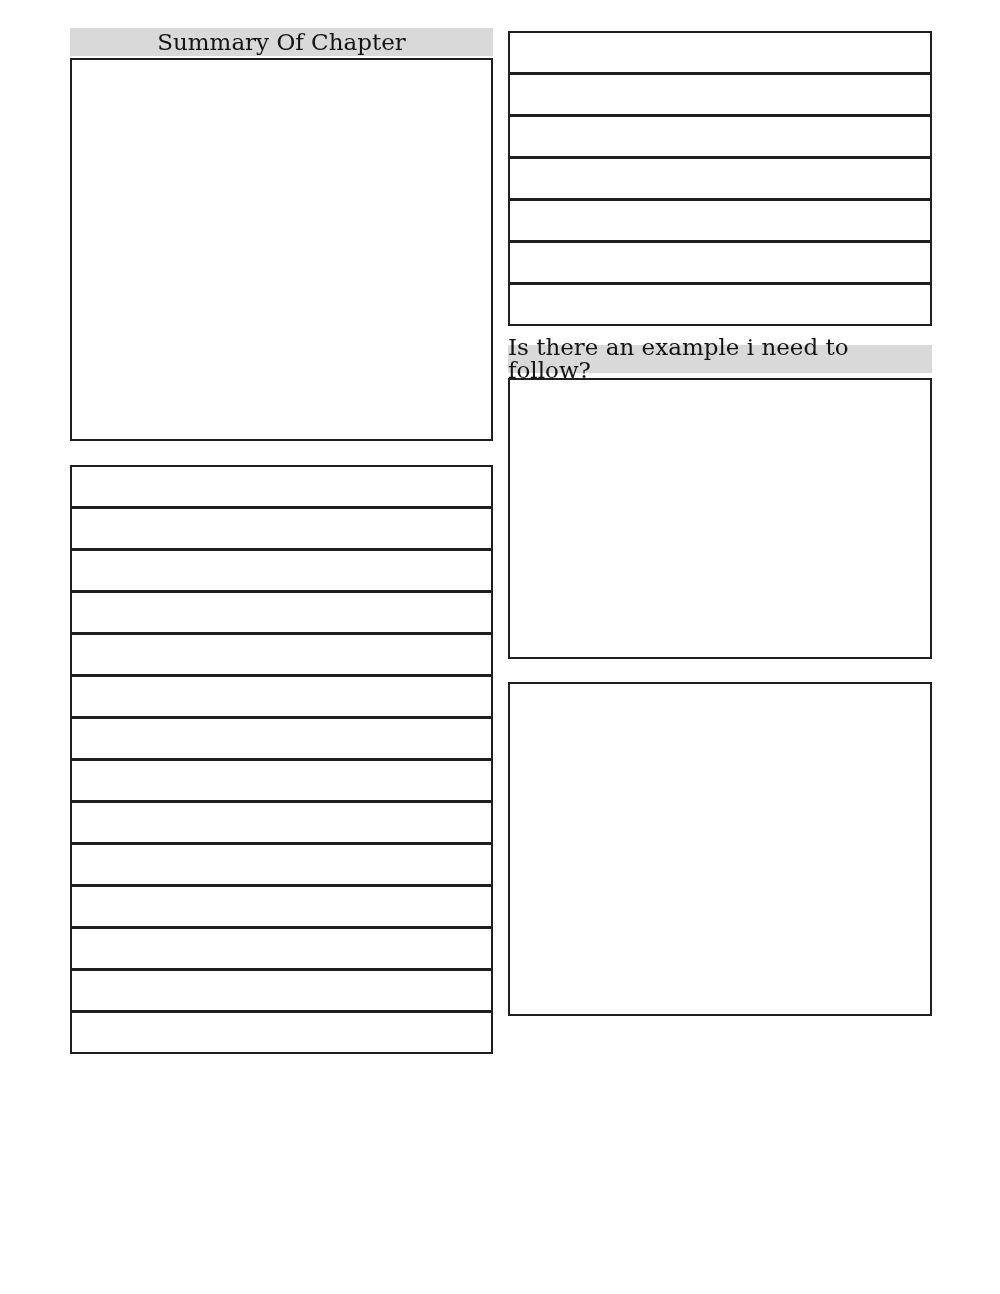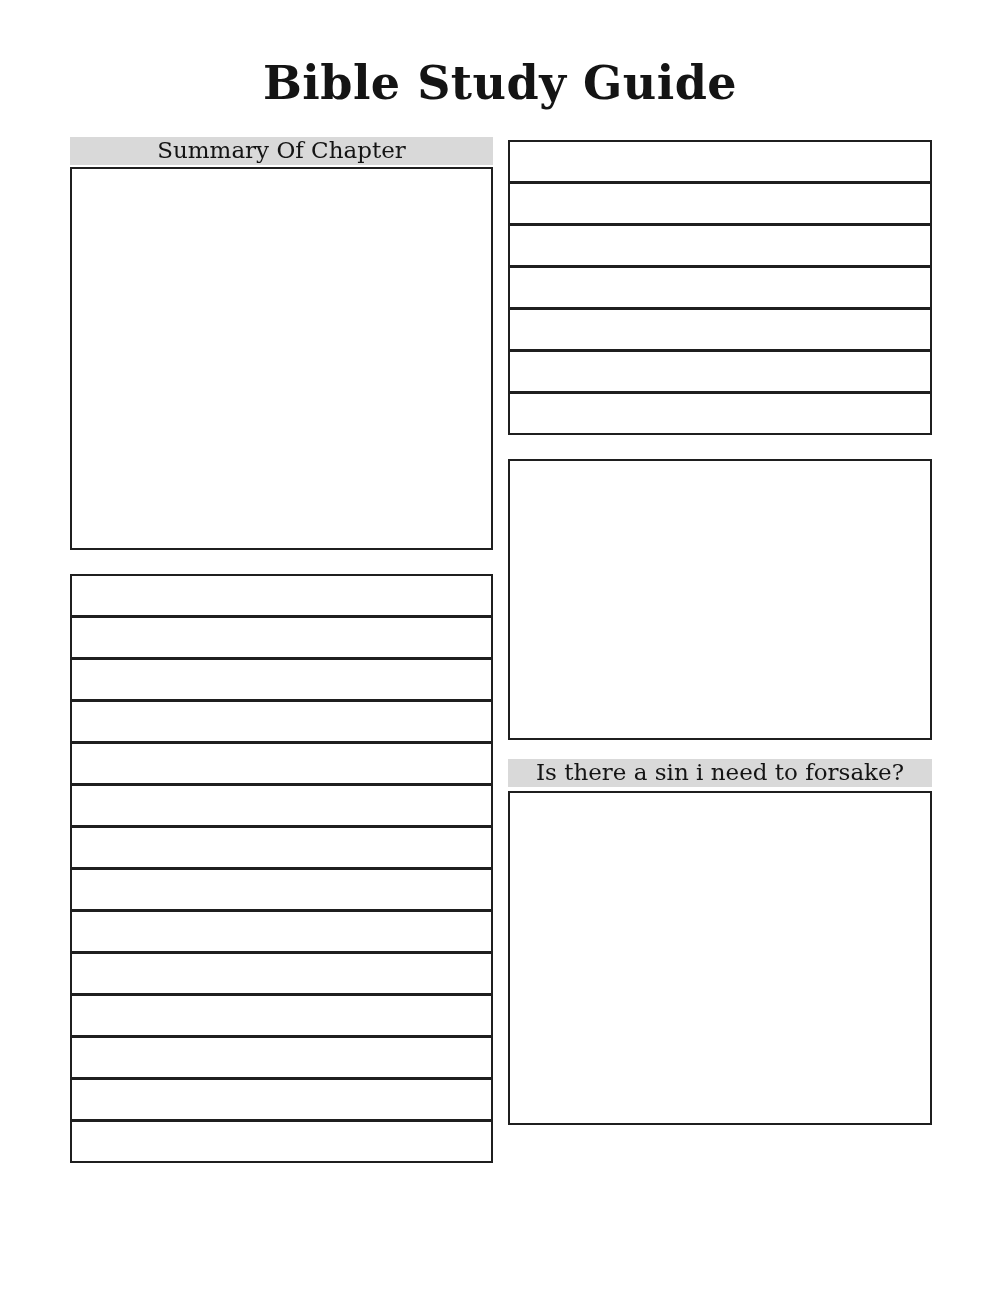--- a/index.html
+++ b/index.html
@@ -66,21 +66,20 @@
   .gap-b{height:19px;flex:0 0 auto;}
   .example-box{height:281px;margin-top:5px;}
   .gap-c{height:19px;flex:0 0 auto;}
   .sin-box{height:334px;margin-top:4px;}
 </style>
 </head>
 <body>
 
 <div class="page">
 
-  <h1 class="title">Bible Study Guide</h1>
 
   <div class="columns">
 
     <div class="col col-left">
 
       <div class="sec-header">
         <span>Summary Of Chapter</span>
       </div>
       <div class="open-box summary-box"></div>
 
@@ -112,25 +111,25 @@
       <div class="write-line"></div>
           <div class="write-line"></div>
           <div class="write-line"></div>
           <div class="write-line"></div>
           <div class="write-line"></div>
           <div class="write-line"></div>
         </div>
 
       <div class="gap-b"></div>
 
+      <div class="sec-header">
+        <span>Is there an example i need to follow?</span>
+      </div>
       <div class="open-box example-box"></div>
 
       <div class="gap-c"></div>
 
-      <div class="sec-header">
-        <span>Is there a sin i need to forsake?</span>
-      </div>
       <div class="open-box sin-box"></div>
 
     </div>
 
   </div>
 </div>
 
 </body></html>

